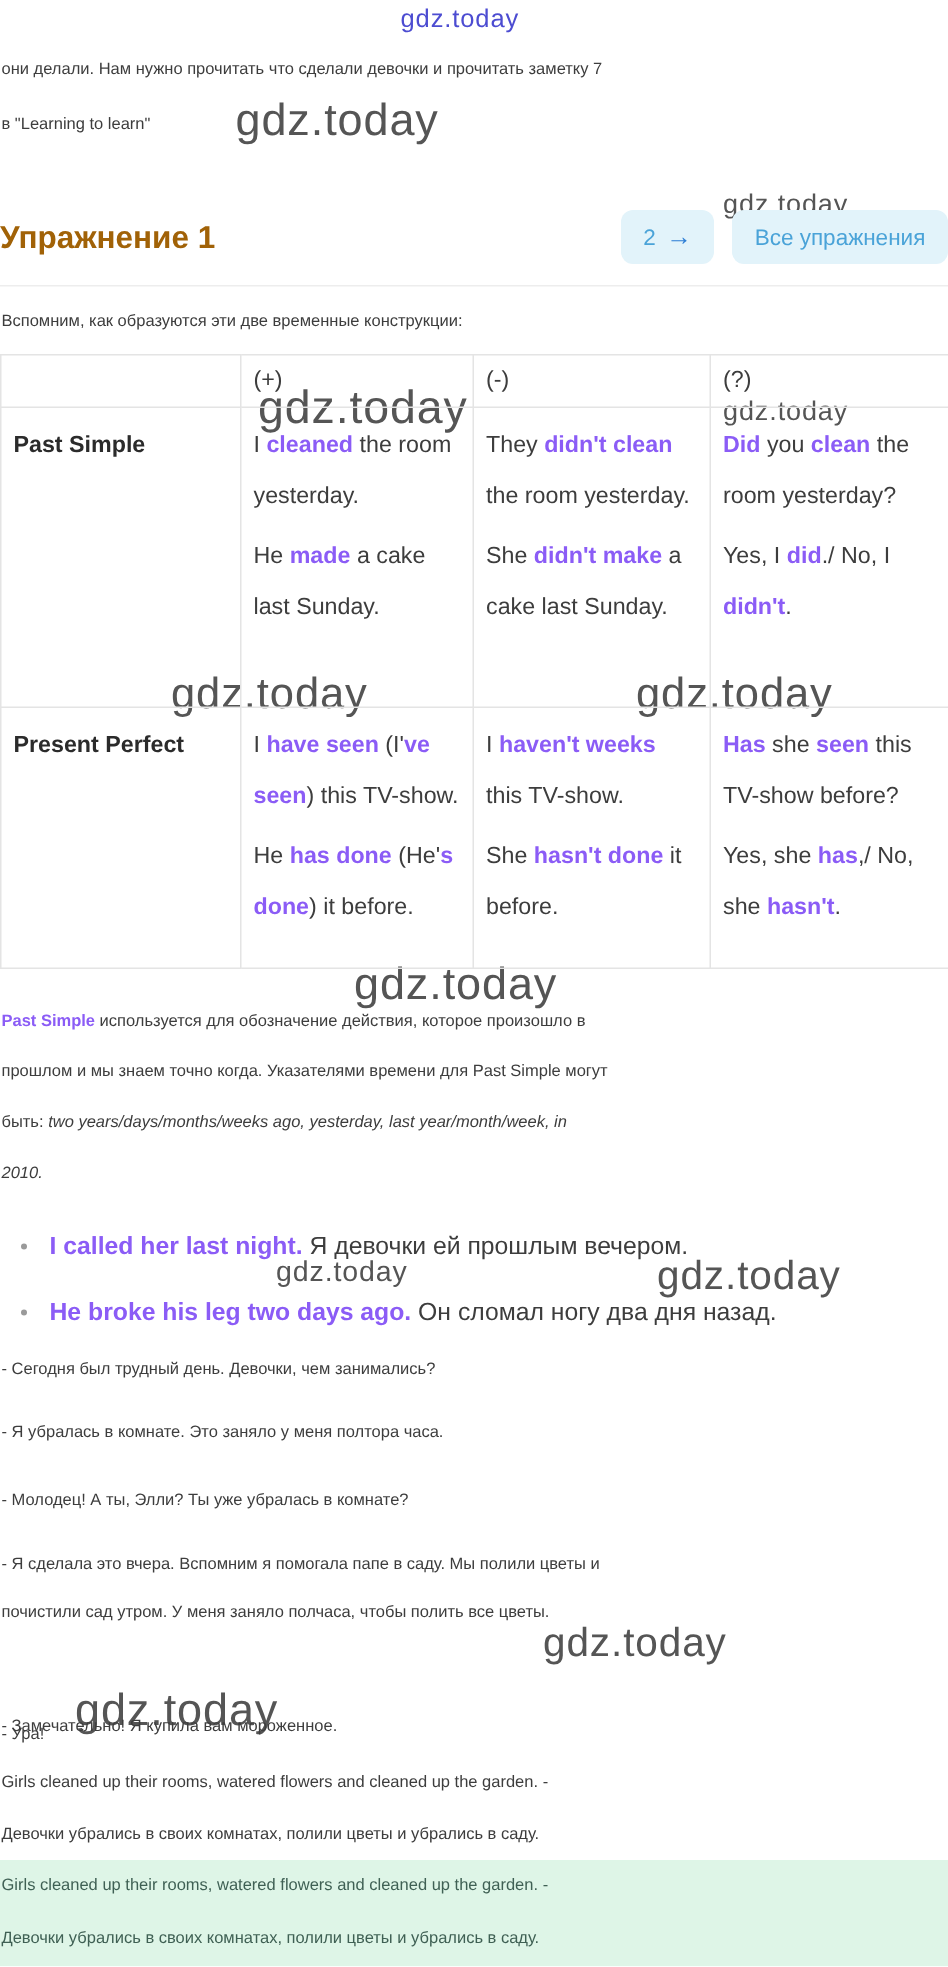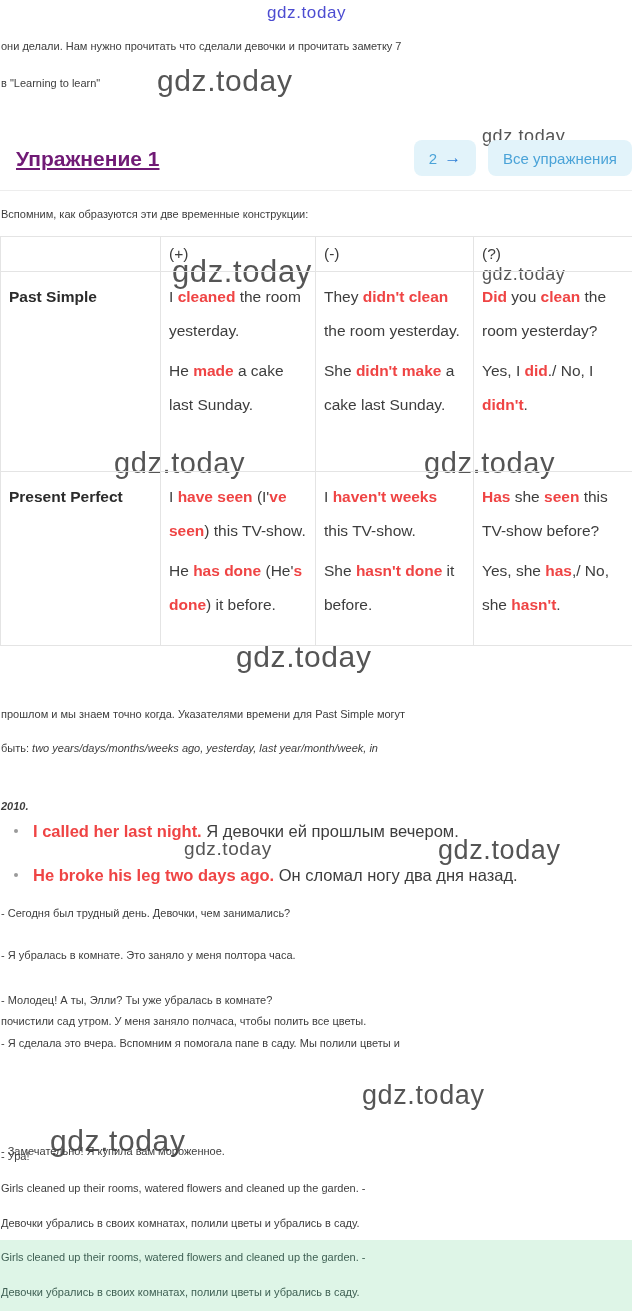--- a/index.html
+++ b/index.html
@@ -1,24 +1,24 @@
 <!DOCTYPE html>
 <html><head>
 <meta charset="utf-8">
 <style>
   html,body { margin:0; padding:0; background:#fff; }
   .page { position:relative; width:632px; height:1311px; background:#fff;
           font-family:"Liberation Sans", sans-serif; color:#3d3d3d; overflow:hidden;padding-left:16px; }
   .t { position:absolute; left:1px; font-size:11px; line-height:34px; white-space:nowrap; }
-  b { color:#ef4444; }
+  b { color:#8b5cf6; }
   .wm { position:absolute; color:#474747; font-weight:400; letter-spacing:0.6px;
         white-space:nowrap; line-height:1; opacity:.92; }
   .wm-blue { color:#4343cf; opacity:.95; filter:blur(.3px); }
-  .title { position:absolute; left:16px; top:144px; margin:0; font-size:21px; line-height:30px;
-           color:#701a75; font-weight:700; white-space:nowrap;text-decoration:underline; }
+  .title { position:absolute; left:0; top:144px; margin:0; font-size:21px; line-height:30px;
+           color:#a16207; font-weight:700; white-space:nowrap; }
   .btn { position:absolute; top:140px; height:36px; background:#e2f3fa; border-radius:8px;
          display:flex; align-items:center; justify-content:center; font-size:15px;
          color:#4aa3d8; box-sizing:border-box; cursor:pointer; }
   .btn-next { left:414px; width:62px; gap:7px; }
   .btn-all  { left:488px; width:144px; }
   .btn .arrow { color:#2e7fd6; font-size:17px; }
   .divider { position:absolute; top:190px; left:0; width:632px; height:1px; background:#ededed; }
   .grammar { position:absolute; top:236px; left:0; width:632px; border-collapse:collapse; table-layout:fixed; }
   .grammar th, .grammar td { border:1px solid #e4e4e4; vertical-align:top; text-align:left;
         padding:6px 8px; font-weight:400; }
@@ -104,34 +104,35 @@
         <div class="cp"><span>She </span><b>hasn't done</b><span> it before.</span></div>
       </td>
       <td>
         <div class="cp"><b>Has</b><span> she </span><b>seen</b><span> this TV-show before?</span></div>
         <div class="cp"><span>Yes, she </span><b>has</b><span>,/ No, she </span><b>hasn't</b><span>.</span></div>
       </td>
     </tr>
   </tbody>
     </table>
 
+  <div class="t" style="top:664px;"><b>Past Simple</b><span> используется для обозначение действия, которое произошло в</span></div>
   <div class="t" style="top:697px;"><span>прошлом и мы знаем точно когда. Указателями времени для Past Simple могут</span></div>
   <div class="t" style="top:731px;"><span>быть: </span><i>two years/days/months/weeks ago, yesterday, last year/month/week, in</i></div>
-  <div class="t" style="top:789px;font-weight:bold;"><i>2010.</i></div>
+  <div class="t" style="top:765px;"><i>2010.</i></div>
 
   <span class="dot" style="top:829px;"></span>
   <div class="bullet" style="top:814px;"><b>I called her last night.</b><span> Я девочки ей прошлым вечером.</span></div>
   <span class="dot" style="top:873px;"></span>
   <div class="bullet" style="top:858px;"><b>He broke his leg two days ago.</b><span> Он сломал ногу два дня назад.</span></div>
 
   <div class="t" style="top:896px;">- Сегодня был трудный день. Девочки, чем занимались?</div>
   <div class="t" style="top:938px;">- Я убралась в комнате. Это заняло у меня полтора часа.</div>
   <div class="t" style="top:983px;">- Молодец! А ты, Элли? Ты уже убралась в комнате?</div>
   <div class="t" style="top:1026px;">- Я сделала это вчера. Вспомним я помогала папе в саду. Мы полили цветы и</div>
-  <div class="t" style="top:1004px;">почистили сад утром. У меня заняло полчаса, чтобы полить все цветы.</div>
+  <div class="t" style="top:1058px;">почистили сад утром. У меня заняло полчаса, чтобы полить все цветы.</div>
   <div class="t" style="top:1098px;margin-top:36px;">- Замечательно! Я купила вам мороженное.</div>
   <div class="t" style="top:1139px;">- Ура!</div>
 
   <div class="t" style="top:1171px;">Girls cleaned up their rooms, watered flowers and cleaned up the garden. -</div>
   <div class="t" style="top:1206px;">Девочки убрались в своих комнатах, полили цветы и убрались в саду.</div>
 
   <div class="hl">
     <div class="t" style="top:0px;">Girls cleaned up their rooms, watered flowers and cleaned up the garden. -</div>
     <div class="t" style="top:35px;">Девочки убрались в своих комнатах, полили цветы и убрались в саду.</div>
   </div>

